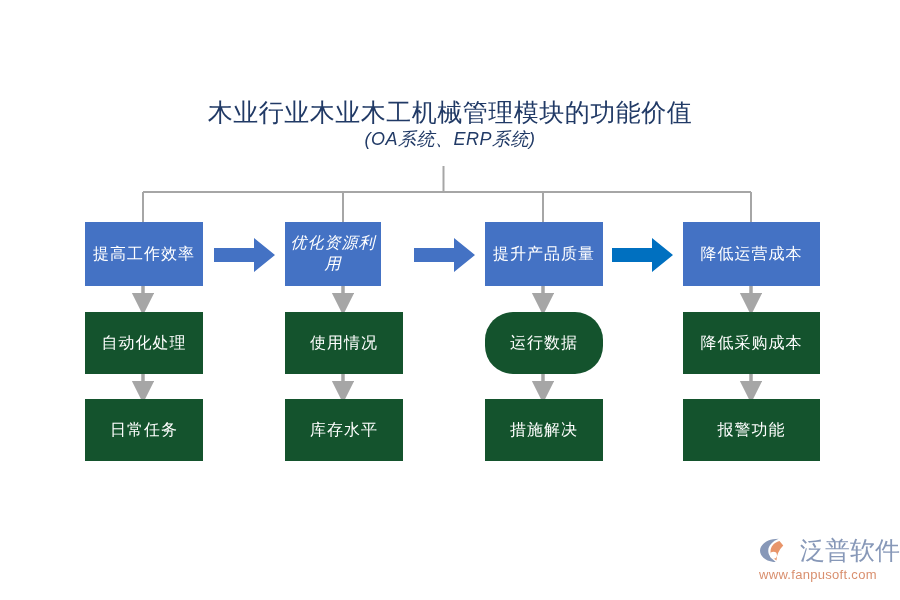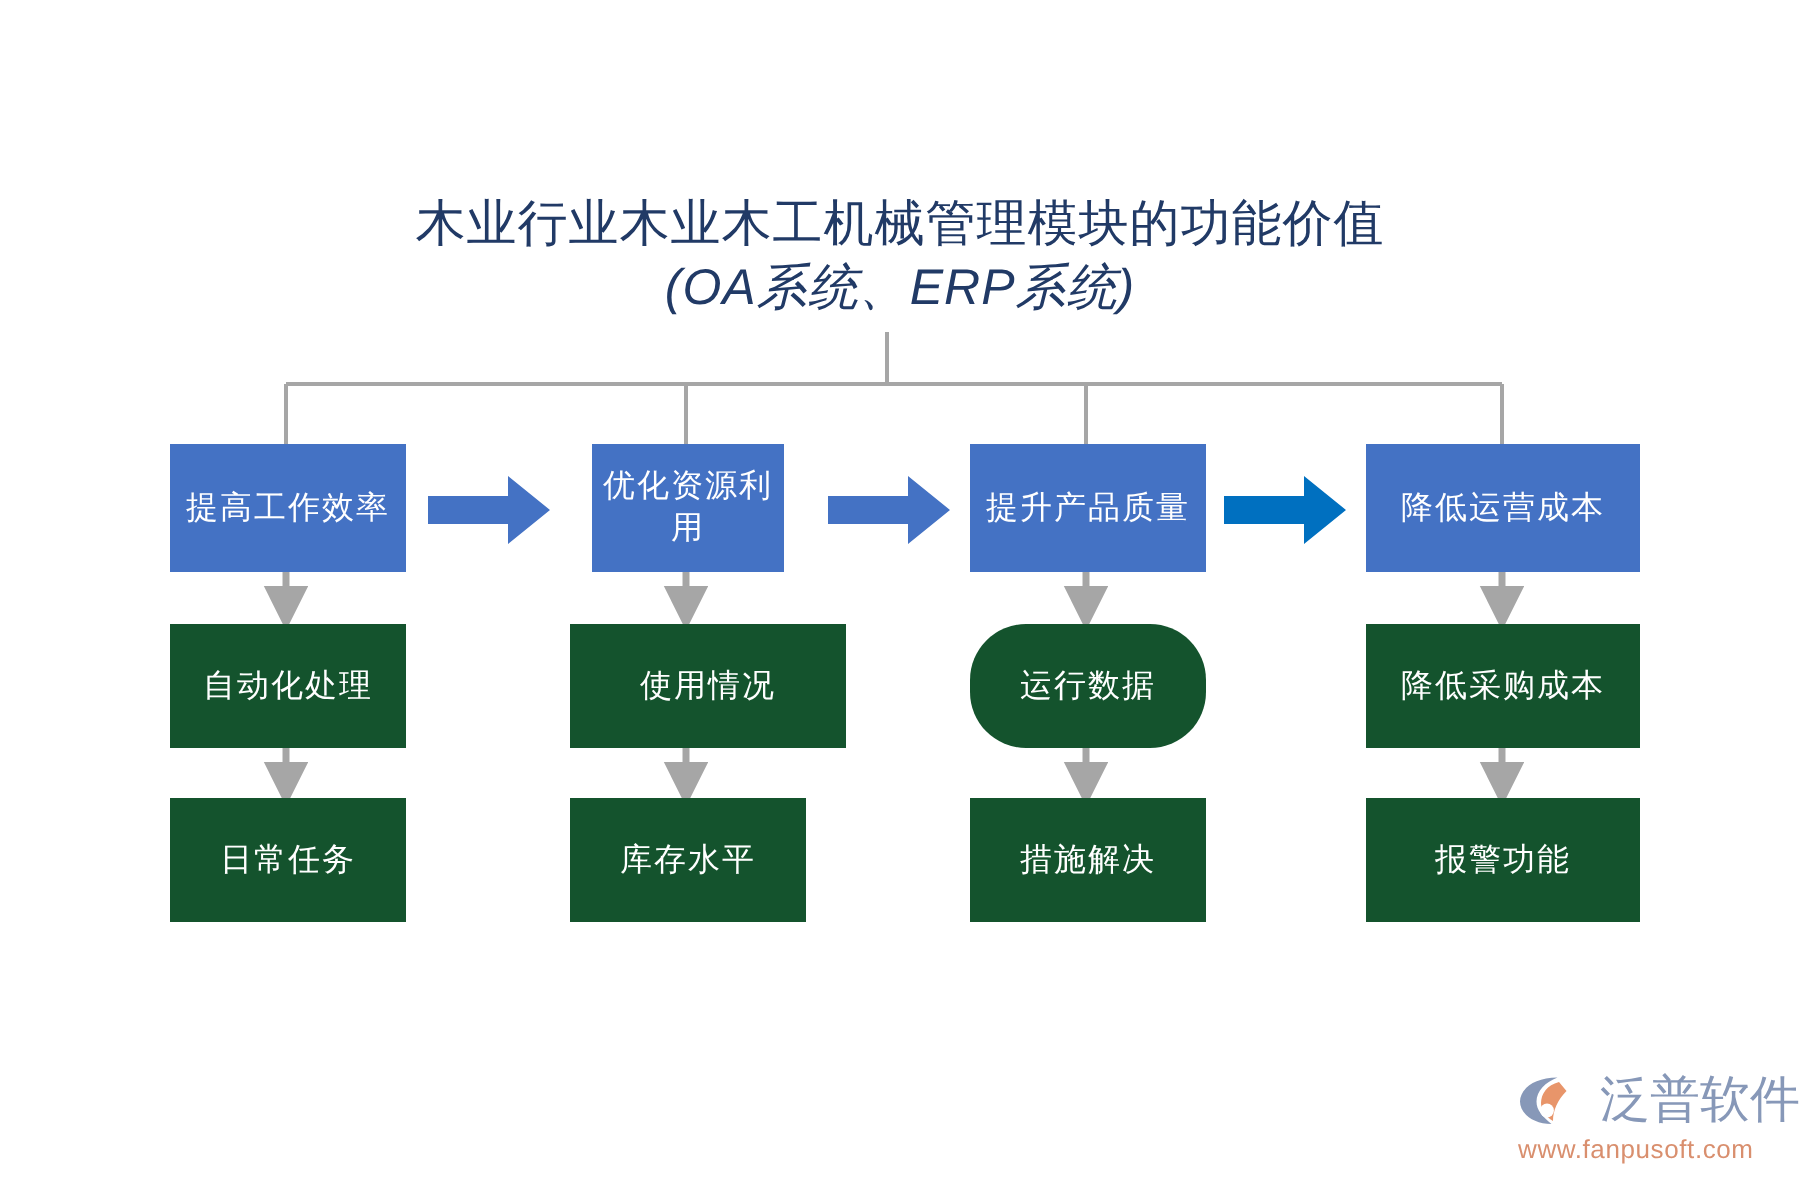--- a/index.html
+++ b/index.html
@@ -33,21 +33,21 @@
     color: #213a66;
     line-height: 1.28;
     user-select: none;
   }
   .title-line1 {
     font-size: 25px;
     letter-spacing: 0.5px;
     white-space: nowrap;
   }
   .title-line2 {
-    font-size: 25px;
+    font-size: 18px;
     font-style: italic;
     letter-spacing: 0.5px;
     white-space: nowrap;
   }
 
   
   #connectors {
     position: absolute;
     left: 0;
     top: 0;
@@ -153,24 +153,24 @@
   <div class="node blue" style="left:85px; top:222px; width:118px; height:64px;">
     <span>提高工作效率</span>
   </div>
   <div class="node green" style="left:85px; top:312px; width:118px; height:62px;">
     <span>自动化处理</span>
   </div>
   <div class="node green" style="left:85px; top:399px; width:118px; height:62px;">
     <span>日常任务</span>
   </div>
 
-  <div class="node blue" style="left:296px; top:222px; width:96px; height:64px;">
+  <div class="node blue" style="left:285px; top:222px; width:96px; height:64px;font-style:italic;">
     <span>优化资源利用</span>
   </div>
-  <div class="node green" style="left:285px; top:312px; width:138px; height:62px;">
+  <div class="node green" style="left:285px; top:312px; width:118px; height:62px;">
     <span>使用情况</span>
   </div>
   <div class="node green" style="left:285px; top:399px; width:118px; height:62px;align-items:center;">
     <span>库存水平</span>
   </div>
 
   <div class="node blue" style="left:485px; top:222px; width:118px; height:64px;">
     <span>提升产品质量</span>
   </div>
   <div class="node green" style="left:485px; top:312px; width:118px; height:62px;border-radius:28px;">

